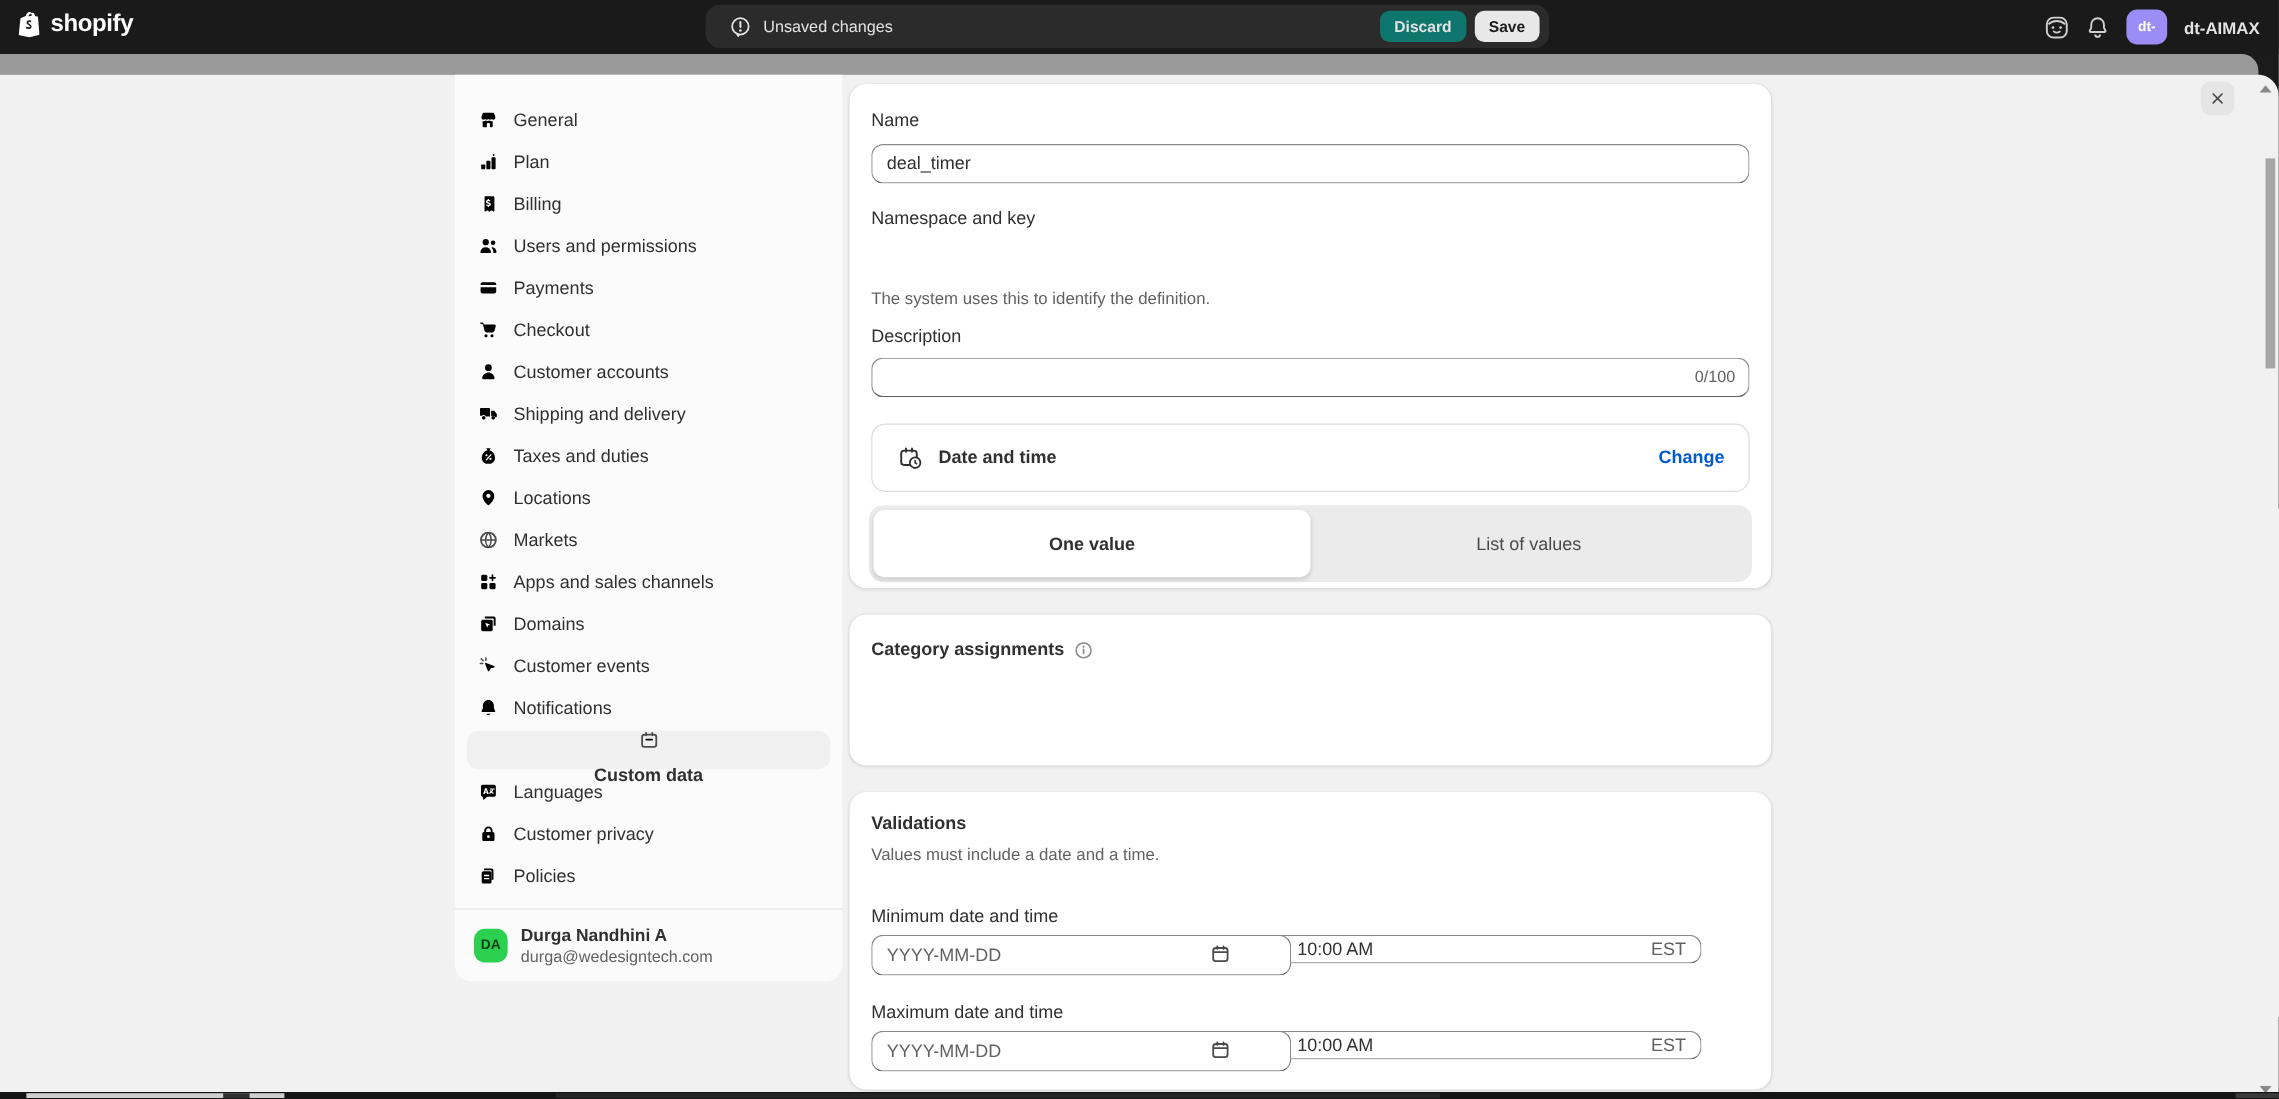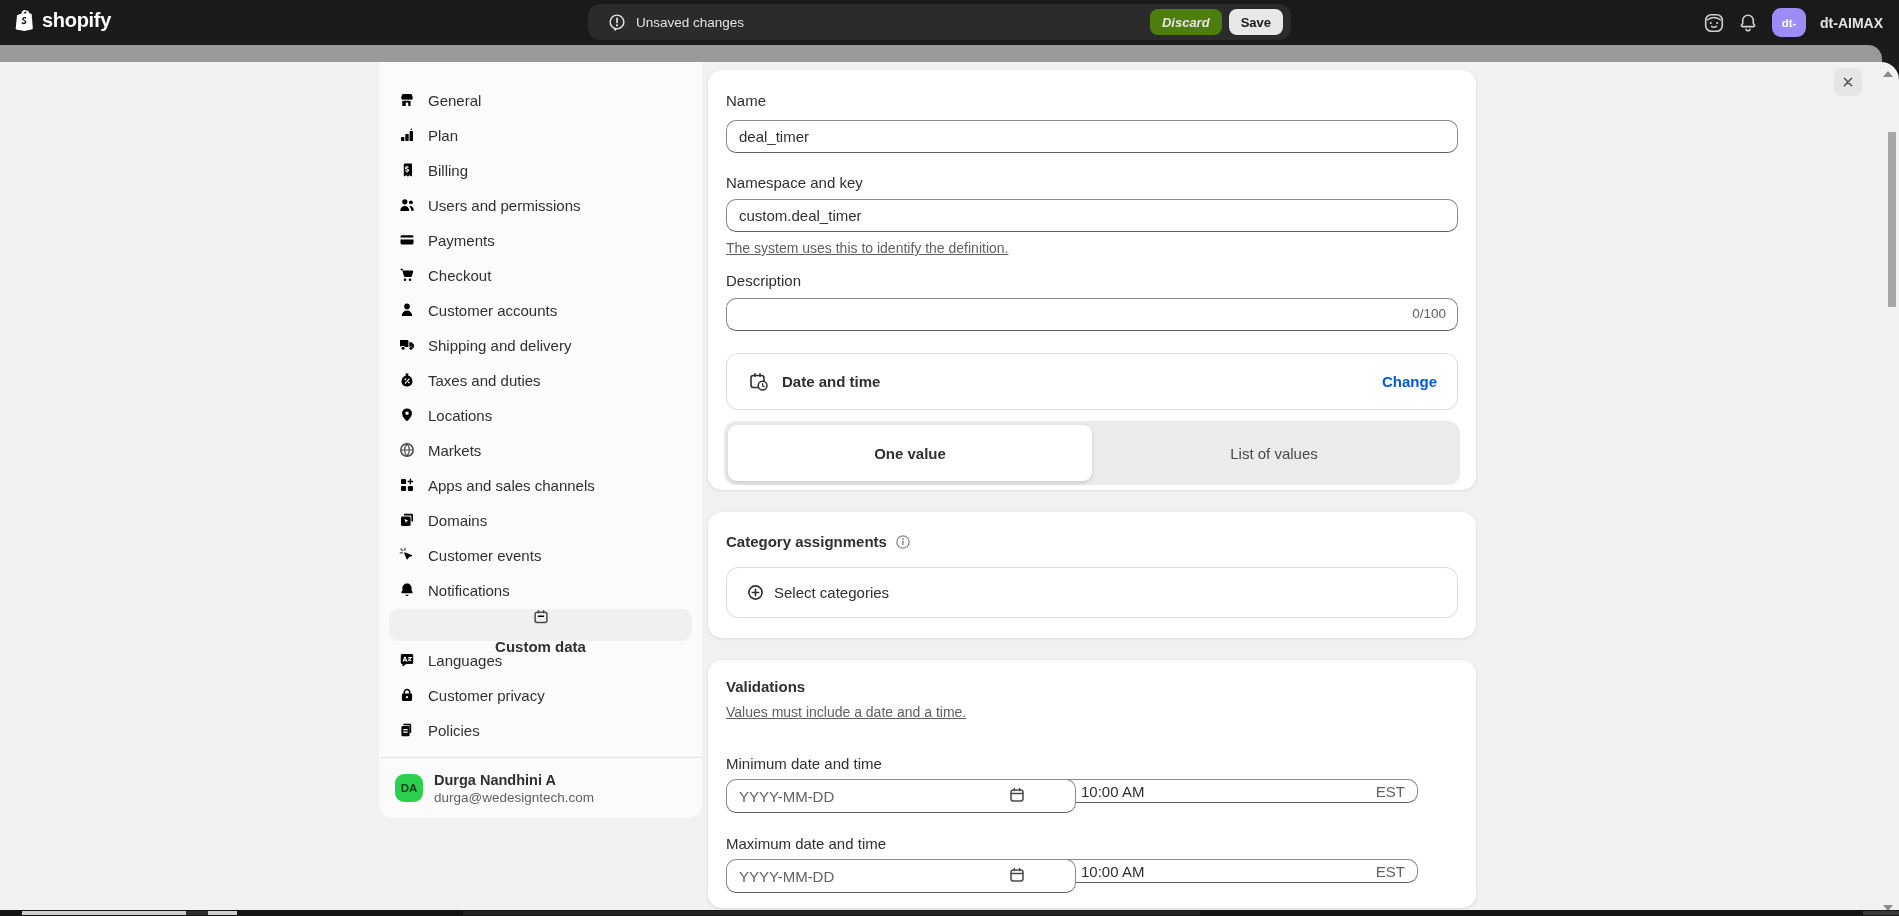--- a/index.html
+++ b/index.html
@@ -10,21 +10,21 @@
   #topbar { position:absolute; left:0; top:0; width:1899px; height:45px; background:#1a1a1a; }
   .logo { position:absolute; left:14px; top:9px; display:flex; align-items:center; gap:7px; cursor:pointer; }
   .logo-word { color:#fff; font-size:20px; font-weight:700; letter-spacing:-.3px; }
   #unsaved-pill { position:absolute; left:588px; top:4px; width:703px; height:36px; background:#2b2b2b;
                   border-radius:12px; display:flex; align-items:center; }
   #unsaved-pill .msg { color:#e3e3e3; font-size:13.5px; margin-left:10px; }
   #unsaved-pill .alert { margin-left:20px; display:flex; }
   .pill-btns { position:absolute; right:8px; top:5px; display:flex; gap:7px; }
   .btn { height:26px; border-radius:8px; font-size:13px; font-weight:600; display:flex; align-items:center;
          justify-content:center; cursor:pointer; padding:0 12px; }
-  .btn-discard { background:#4d7c0f; color:#e3e3e3;font-style:italic; }
+  .btn-discard { background:#0f766e; color:#e3e3e3; }
   .btn-save { background:#e8e8e8; color:#1a1a1a; }
   .tb-icons { position:absolute; right:16px; top:0; height:45px; display:flex; align-items:center; gap:14px; }
   .tb-ic { width:20px; height:20px; display:flex; cursor:pointer; }
   #store-badge { width:34px; height:29px; border-radius:9px; background:#9c8cf5; color:#fff; font-size:11.5px;
                  font-weight:700; display:flex; align-items:center; justify-content:center; cursor:pointer; }
   #store-name { color:#e3e3e3; font-size:14px; font-weight:700; cursor:pointer; }
 
   
   #backdrop-strip { position:absolute; left:0; top:45px; width:1882px; height:17px; background:#999; border-radius:0 14px 0 0; }
   #modal { position:absolute; left:0; top:62px; width:1899px; height:848px; background:#f1f1f1;
@@ -50,21 +50,21 @@
   
   .card { position:absolute; left:708px; width:768px; background:#fff; border-radius:14px;
           box-shadow:0 1px 3px rgba(26,26,26,.09), 0 0 2px rgba(26,26,26,.05); }
   #card-definition { top:8px;  height:420px; }
   #card-category   { top:450px; height:126px; }
   #card-validation { top:598px; height:248px; }
 
   .f-label { position:absolute; left:18px; font-size:15px; color:#303030; }
   .txt { position:absolute; left:18px; width:732px; height:33px; border:1px solid #8a8a8a; border-bottom-color:#616161;
          border-radius:10px; font-family:inherit; font-size:15px; color:#303030; padding:0 12px; background:#fff; outline:none; }
-  .helper { position:absolute; left:18px; font-size:14px; color:#616161;text-decoration:underline; }
+  .helper { position:absolute; left:18px; font-size:14px; color:#616161; }
   .counter { position:absolute; right:30px; top:301px; font-size:13.5px; color:#616161; }
 
   #type-box { position:absolute; left:18px; top:283px; width:732px; height:57px; border:1px solid #dcdcdc;
               border-radius:12px; display:flex; align-items:center; }
   #type-box .t-ic { margin-left:22px; display:flex; color:#303030; }
   #type-box .t-label { margin-left:13px; font-size:15px; font-weight:700; color:#303030; }
   #change-link { position:absolute; right:20px; font-size:15px; font-weight:600; color:#005bd3; cursor:pointer; }
 
   #segmented { position:absolute; left:16px; top:351px; width:736px; height:64px; background:#ebebeb;
                border-radius:12px; padding:4px; display:flex; }
@@ -414,21 +414,20 @@
         <div id="user-name">Durga Nandhini A</div>
         <div id="user-email">durga@wedesigntech.com</div>
       </div>
     </div>
   </nav>
 
   <section class="card" id="card-definition">
     <label class="f-label" style="top:22px">Name</label>
     <input class="txt" style="top: 50px;" value="deal_timer">
     <label class="f-label" style="top:104px">Namespace and key</label>
-    <input class="txt" style="top: 129px;" value="custom.deal_timer">
     <div class="helper" style="top:170px">The system uses this to identify the definition.</div>
 
     <label class="f-label" style="top:202px">Description</label>
     <input class="txt" style="top: 228px;" value="">
     <span class="counter" style="top:236px">0/100</span>
 
     <div id="type-box">
       <span class="t-ic">
           <svg width="20" height="20">
             <use href="#i-cal-clock"></use>
@@ -443,28 +442,20 @@
       <div class="seg off">List of values</div>
     </div>
   </section>
 
   <section class="card" id="card-category">
     <div id="cat-title-row">
       <b>Category assignments</b>
       <svg width="16" height="16">
           <use href="#i-info"></use>
         </svg>
-    </div>
-    <div id="select-box">
-      <span class="p-ic">
-          <svg width="17" height="17">
-            <use href="#i-plus-circle"></use>
-          </svg>
-        </span>
-      <span>Select categories</span>
     </div>
   </section>
 
   <section class="card" id="card-validation">
     <div class="sec-title" style="top:18px">Validations</div>
     <div class="helper" style="top:44px">Values must include a date and a time.</div>
 
     <label class="f-label" style="top:95px">Minimum date and time</label>
     <div class="dt-row" style="top:119px">
       <div class="date-in">

